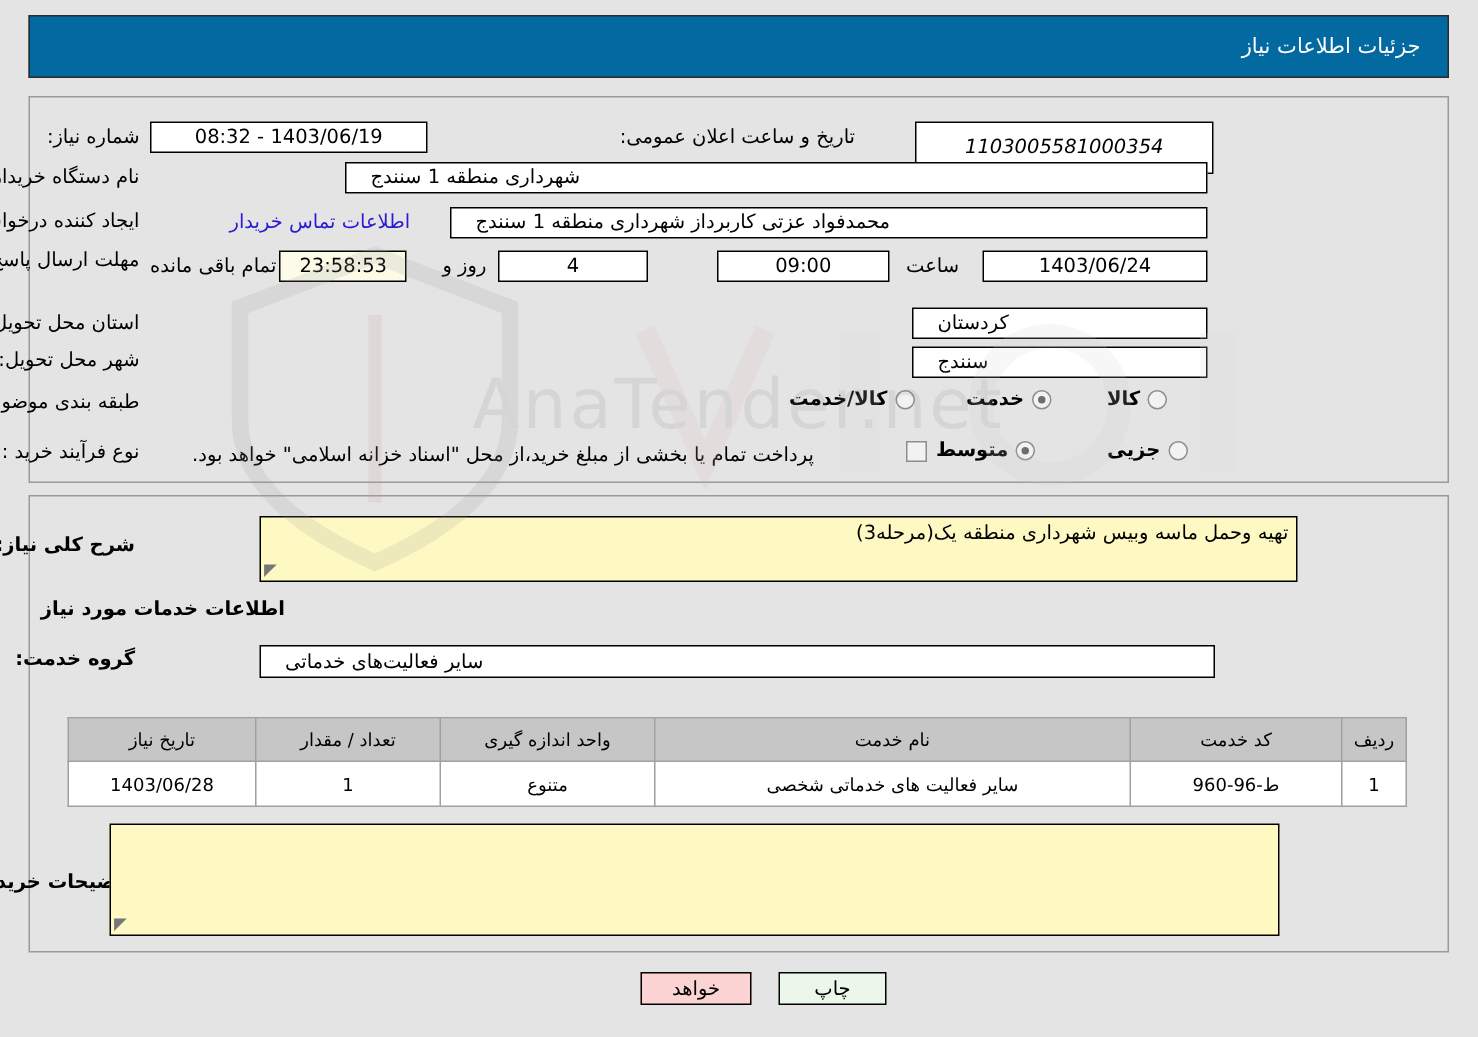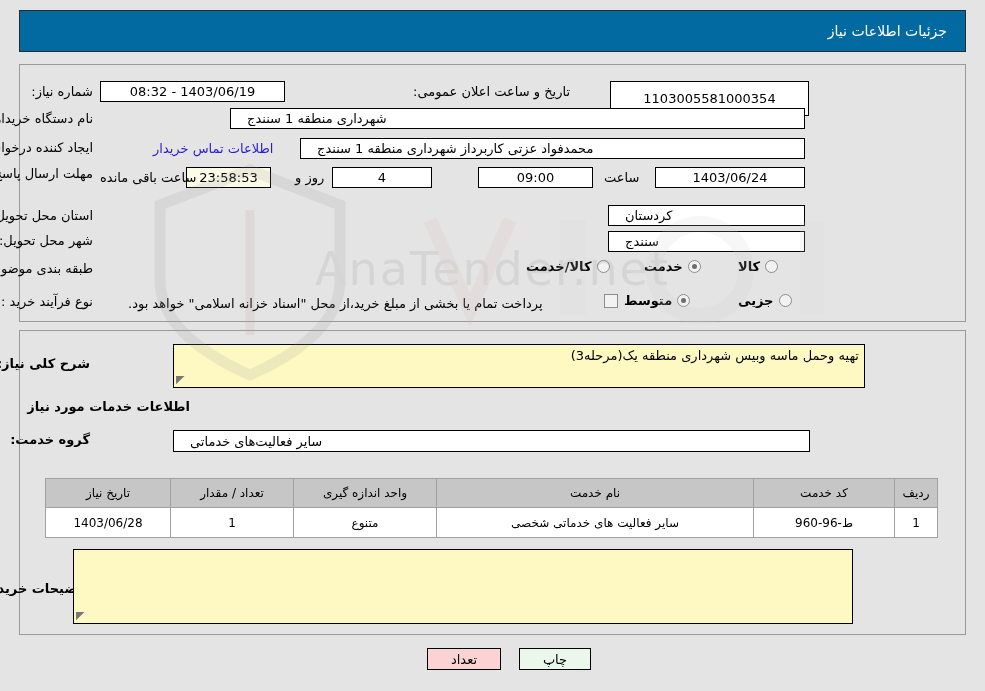--- a/index.html
+++ b/index.html
@@ -219,41 +219,41 @@
 
 <div id="page">
 
   <div class="header-bar">
     <span class="header-title">جزئیات اطلاعات نیاز</span>
   </div>
 
   <div class="panel" id="panel-top"></div>
 
   <div class="lbl" style="right:892px; top:84px;">شماره نیاز:</div>
-  <div class="fld center" style="right:176px; top:81px; width:199px; height:35px; left:auto;">1103005581000354</div>
+  <div class="fld center" style="right:176px; top:81px; width:199px; height:35px; left:auto;font-style:italic;">1103005581000354</div>
   <div class="lbl" style="right:415px; top:84px;">تاریخ و ساعت اعلان عمومی:</div>
   <div class="fld center" style="left:100px; top:81px; width:185px; height:21px;">1403/06/19 - 08:32</div>
 
   <div class="lbl" style="right:892px; top:111px;">نام دستگاه خریدار:</div>
   <div class="fld right" style="left:230px; top:108px; width:575px; height:21px;">شهرداری منطقه 1 سنندج</div>
 
   <div class="lbl" style="right:892px; top:140px;">ایجاد کننده درخواست:</div>
   <div class="fld right" style="left:300px; top:138px; width:505px; height:21px;">محمدفواد عزتی کاربرداز شهرداری منطقه 1 سنندج</div>
   <div class="link" style="left:153px; top:141px;">اطلاعات تماس خریدار</div>
 
   <div class="lbl" style="right:892px; top:166px; width:110px; text-align:right;">
     <span>مهلت ارسال پاسخ: تا تاریخ:</span>
   </div>
   <div class="fld center" style="left:655px; top:167px; width:150px; height:21px;">1403/06/24</div>
   <div class="lbl" style="left:604px; top:170px;">ساعت</div>
   <div class="fld center" style="left:478px; top:167px; width:115px; height:21px;">09:00</div>
   <div class="fld center" style="left:332px; top:167px; width:100px; height:21px;">4</div>
   <div class="lbl" style="left:295px; top:170px;">روز و</div>
   <div class="fld timer" style="left:186px; top:167px; width:85px; height:21px;">23:58:53</div>
-  <div class="lbl" style="left:100px; top:170px;">ساعت باقی مانده</div>
+  <div class="lbl" style="left:100px; top:170px;">تمام باقی مانده</div>
 
   <div class="lbl" style="right:892px; top:208px;">استان محل تحویل:</div>
   <div class="fld right" style="left:608px; top:205px; width:197px; height:21px;">کردستان</div>
 
   <div class="lbl" style="right:892px; top:233px;">شهر محل تحویل:</div>
   <div class="fld right" style="left:608px; top:231px; width:197px; height:21px;">سنندج</div>
 
   <div class="lbl" style="right:892px; top:261px;">طبقه بندی موضوعی:</div>
   <div class="radio-wrap" style="left:738px; top:259px;">
     <span class="radio"></span>
@@ -316,21 +316,21 @@
     </tbody>
   </table>
 
   <div class="lbl lbl-bold" style="right:895px; top:581px;">توضیحات خریدار:</div>
   <div class="ta" style="left:73px; top:549px; width:780px; height:75px;">
     <span></span>
     <span class="grip">◥</span>
   </div>
 
   <div class="btn" id="btn-print">چاپ</div>
-  <div class="btn" id="btn-back">تعداد</div>
+  <div class="btn" id="btn-back">خواهد</div>
 
   <div class="wm">
     <svg width="985" height="260" viewBox="0 0 985 260" xmlns="http://www.w3.org/2000/svg">
       <path d="M250 20 L340 55 L340 130 Q340 185 250 225 Q160 185 160 130 L160 55 Z" fill="none" stroke="#9a9a9a" stroke-width="11"></path>
       <path d="M250 60 L250 185" stroke="#c8a0a0" stroke-width="9" fill="none"></path>
       <path d="M430 70 L470 160 L510 70" stroke="#e0b8b8" stroke-width="14" fill="none"></path>
       <rect x="560" y="70" width="26" height="95" fill="#d8d8d8"></rect>
       <circle cx="700" cy="120" r="46" fill="none" stroke="#d0d0d0" stroke-width="16"></circle>
       <rect x="800" y="72" width="24" height="92" fill="#d8d8d8"></rect>
     </svg>

